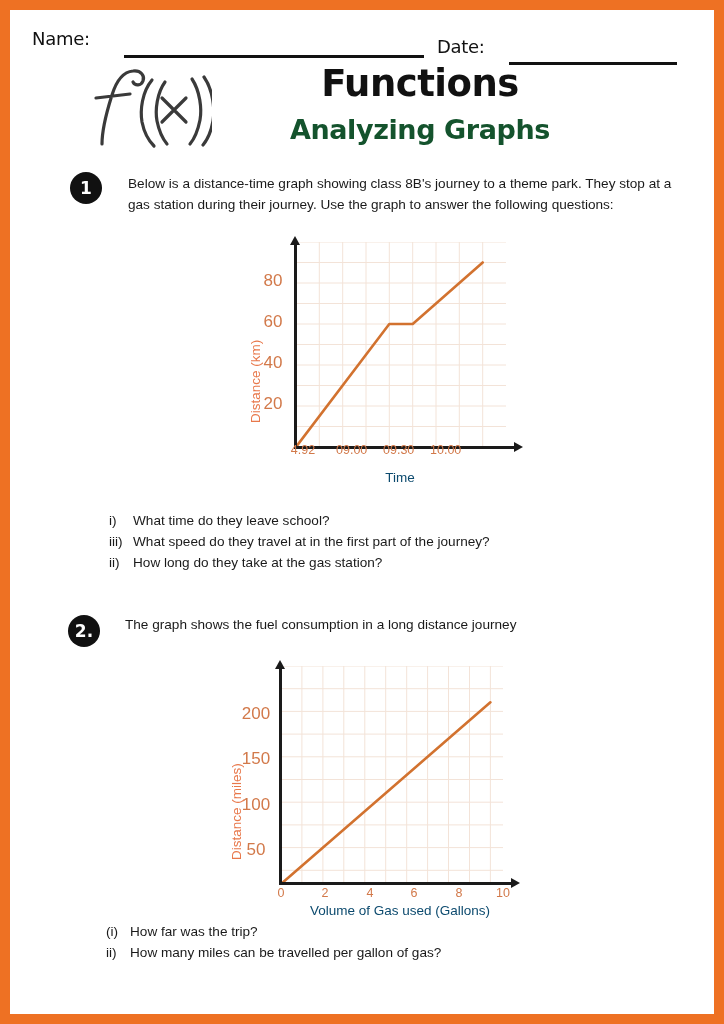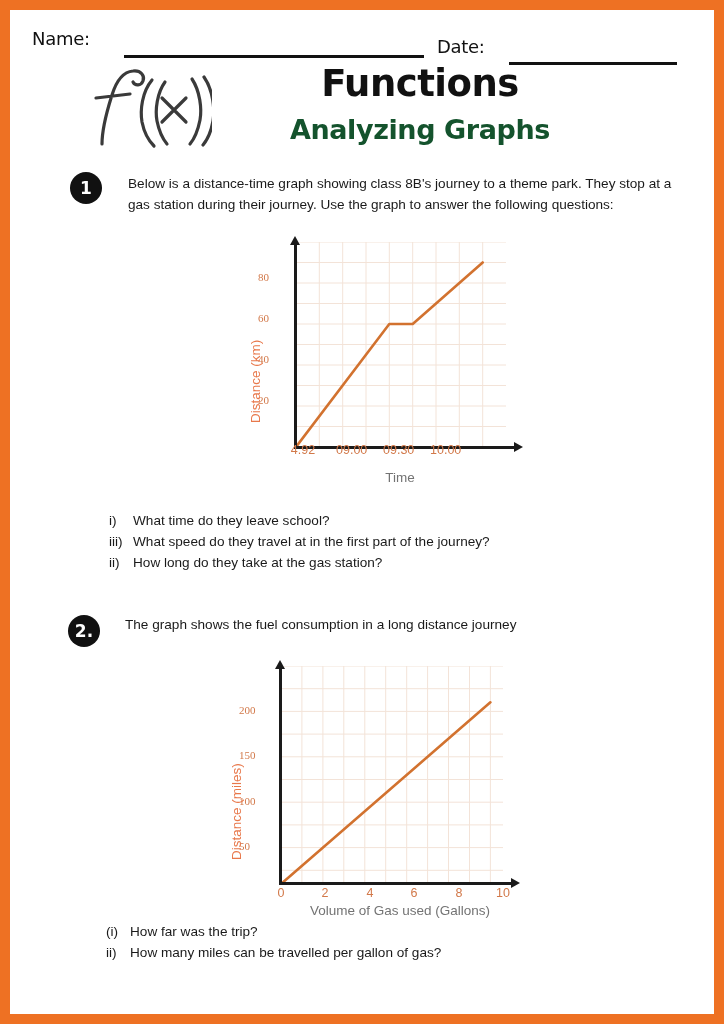--- a/index.html
+++ b/index.html
@@ -158,28 +158,28 @@
     color: #d2794a;
     font-family: "Liberation Sans", sans-serif;
     font-size: 12.5px;
     text-align: center;
     white-space: normal;
     line-height: 14px;
   }
   .ytick {
     position: absolute;
     color: #d2794a;
-    font-family: Liberation Serif, serif;
-    font-size: 11px;
-    text-align: left;
+    font-family: Liberation Sans, sans-serif;
+    font-size: 17px;
+    text-align: center;
     white-space: nowrap;
   }
   .axis-title-x {
     position: absolute;
-    color: #737373;
+    color: #0c4a6e;
     font-family: "Liberation Sans", sans-serif;
     font-size: 13.5px;
     text-align: center;
   }
   .axis-title-y {
     position: absolute;
     color: #e8784b;
     font-family: "Liberation Sans", sans-serif;
     font-size: 13.5px;
     transform-origin: 0 0;

